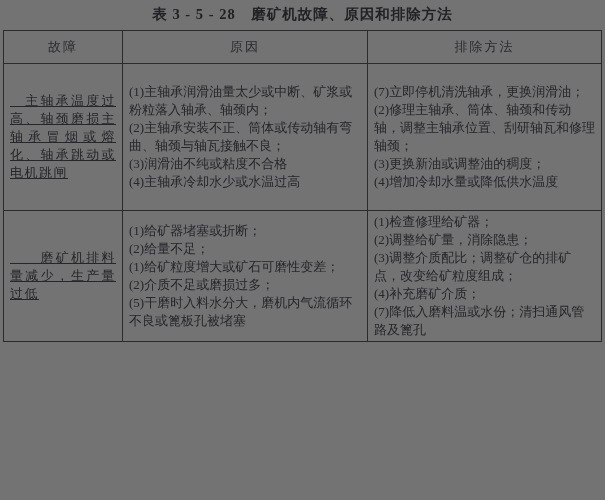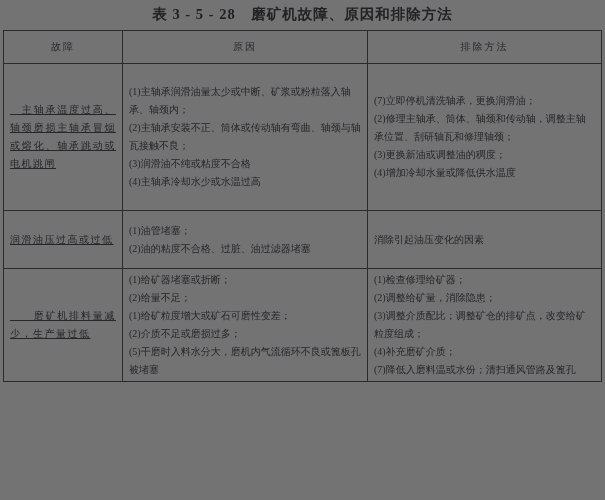--- a/index.html
+++ b/index.html
@@ -25,21 +25,21 @@
     letter-spacing: 1px;
     color: #222226;
   }
   table.fault-table {
     position: absolute;
     left: 3px;
     top: 30px;
     width: 598px;
     border-collapse: collapse;
     table-layout: fixed;
-    font-size: 10px;
+    font-size: 13px;
   }
   table.fault-table col.c-fault  { width: 119px; }
   table.fault-table col.c-cause  { width: 245px; }
   table.fault-table col.c-remedy { width: 234px; }
   table.fault-table th,
   table.fault-table td {
     border: 1px solid #2b2b2b;
     vertical-align: middle;
     box-sizing: border-box;
     padding: 2px 6px;
@@ -101,32 +101,20 @@
           </td>
           <td class="remedy-cell">
             <p class="para">(7)立即停机清洗轴承，更换润滑油；</p>
             <p class="para">(2)修理主轴承、筒体、轴颈和传动轴，调整主轴承位置、刮研轴瓦和修理轴颈；</p>
             <p class="para">(3)更换新油或调整油的稠度；</p>
             <p class="para">(4)增加冷却水量或降低供水温度</p>
           </td>
         </tr>
         <tr>
           <td class="fault-cell">
-            <p class="para">润滑油压过高或过低</p>
-          </td>
-          <td class="cause-cell">
-            <p class="para">(1)油管堵塞；</p>
-            <p class="para">(2)油的粘度不合格、过脏、油过滤器堵塞</p>
-          </td>
-          <td class="remedy-cell">
-            <p class="para">消除引起油压变化的因素</p>
-          </td>
-        </tr>
-        <tr>
-          <td class="fault-cell">
             <p class="para">　　磨矿机排料量减少，生产量过低</p>
           </td>
           <td class="cause-cell">
             <p class="para">(1)给矿器堵塞或折断；</p>
             <p class="para">(2)给量不足；</p>
             <p class="para">(1)给矿粒度增大或矿石可磨性变差；</p>
             <p class="para">(2)介质不足或磨损过多；</p>
             <p class="para">(5)干磨时入料水分大，磨机内气流循环不良或篦板孔被堵塞</p>
           </td>
           <td class="remedy-cell">

